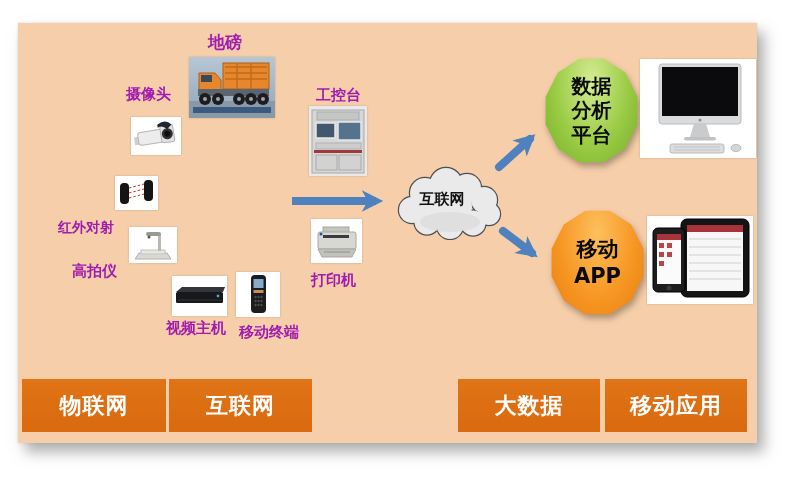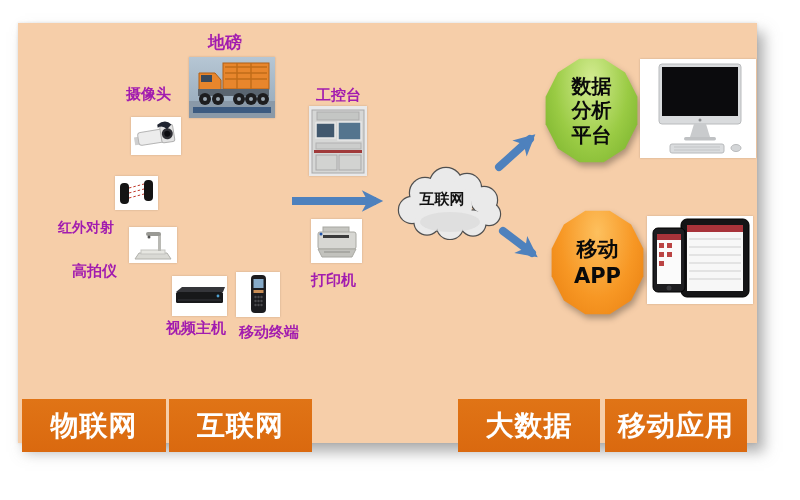--- a/index.html
+++ b/index.html
@@ -47,21 +47,21 @@
   .cloud-label{position:absolute;left:0;top:26px;width:100px;text-align:center;
      font-size:15px;font-weight:bold;color:#111;}
   
   .arrows{position:absolute;left:0;top:0;width:739px;height:420px;pointer-events:none;}
   
   .imac{left:622px;top:36px;width:116px;height:99px;}
   .tablet{left:629px;top:193px;width:106px;height:88px;}
   
   .footer-btn{position:absolute;top:356px;height:53px;display:flex;align-items:center;justify-content:center;
      background:linear-gradient(180deg,#E07416 0%,#DA690F 100%);
-     color:#fff;font-weight:bold;font-size:28px;letter-spacing:1px;margin-top:20px;}
+     color:#fff;font-weight:bold;font-size:22px;letter-spacing:1px;}
   .fb1{left:4px;width:144px;} .fb2{left:151px;width:143px;} .fb3{left:297px;width:138px;}
   .fb4{left:440px;width:142px;} .fb5{left:587px;width:142px;}
 </style>
 </head>
 <body>
 
 <div class="stage">
   <div class="panel">
 
     <svg class="arrows" viewBox="0 0 739 420">

